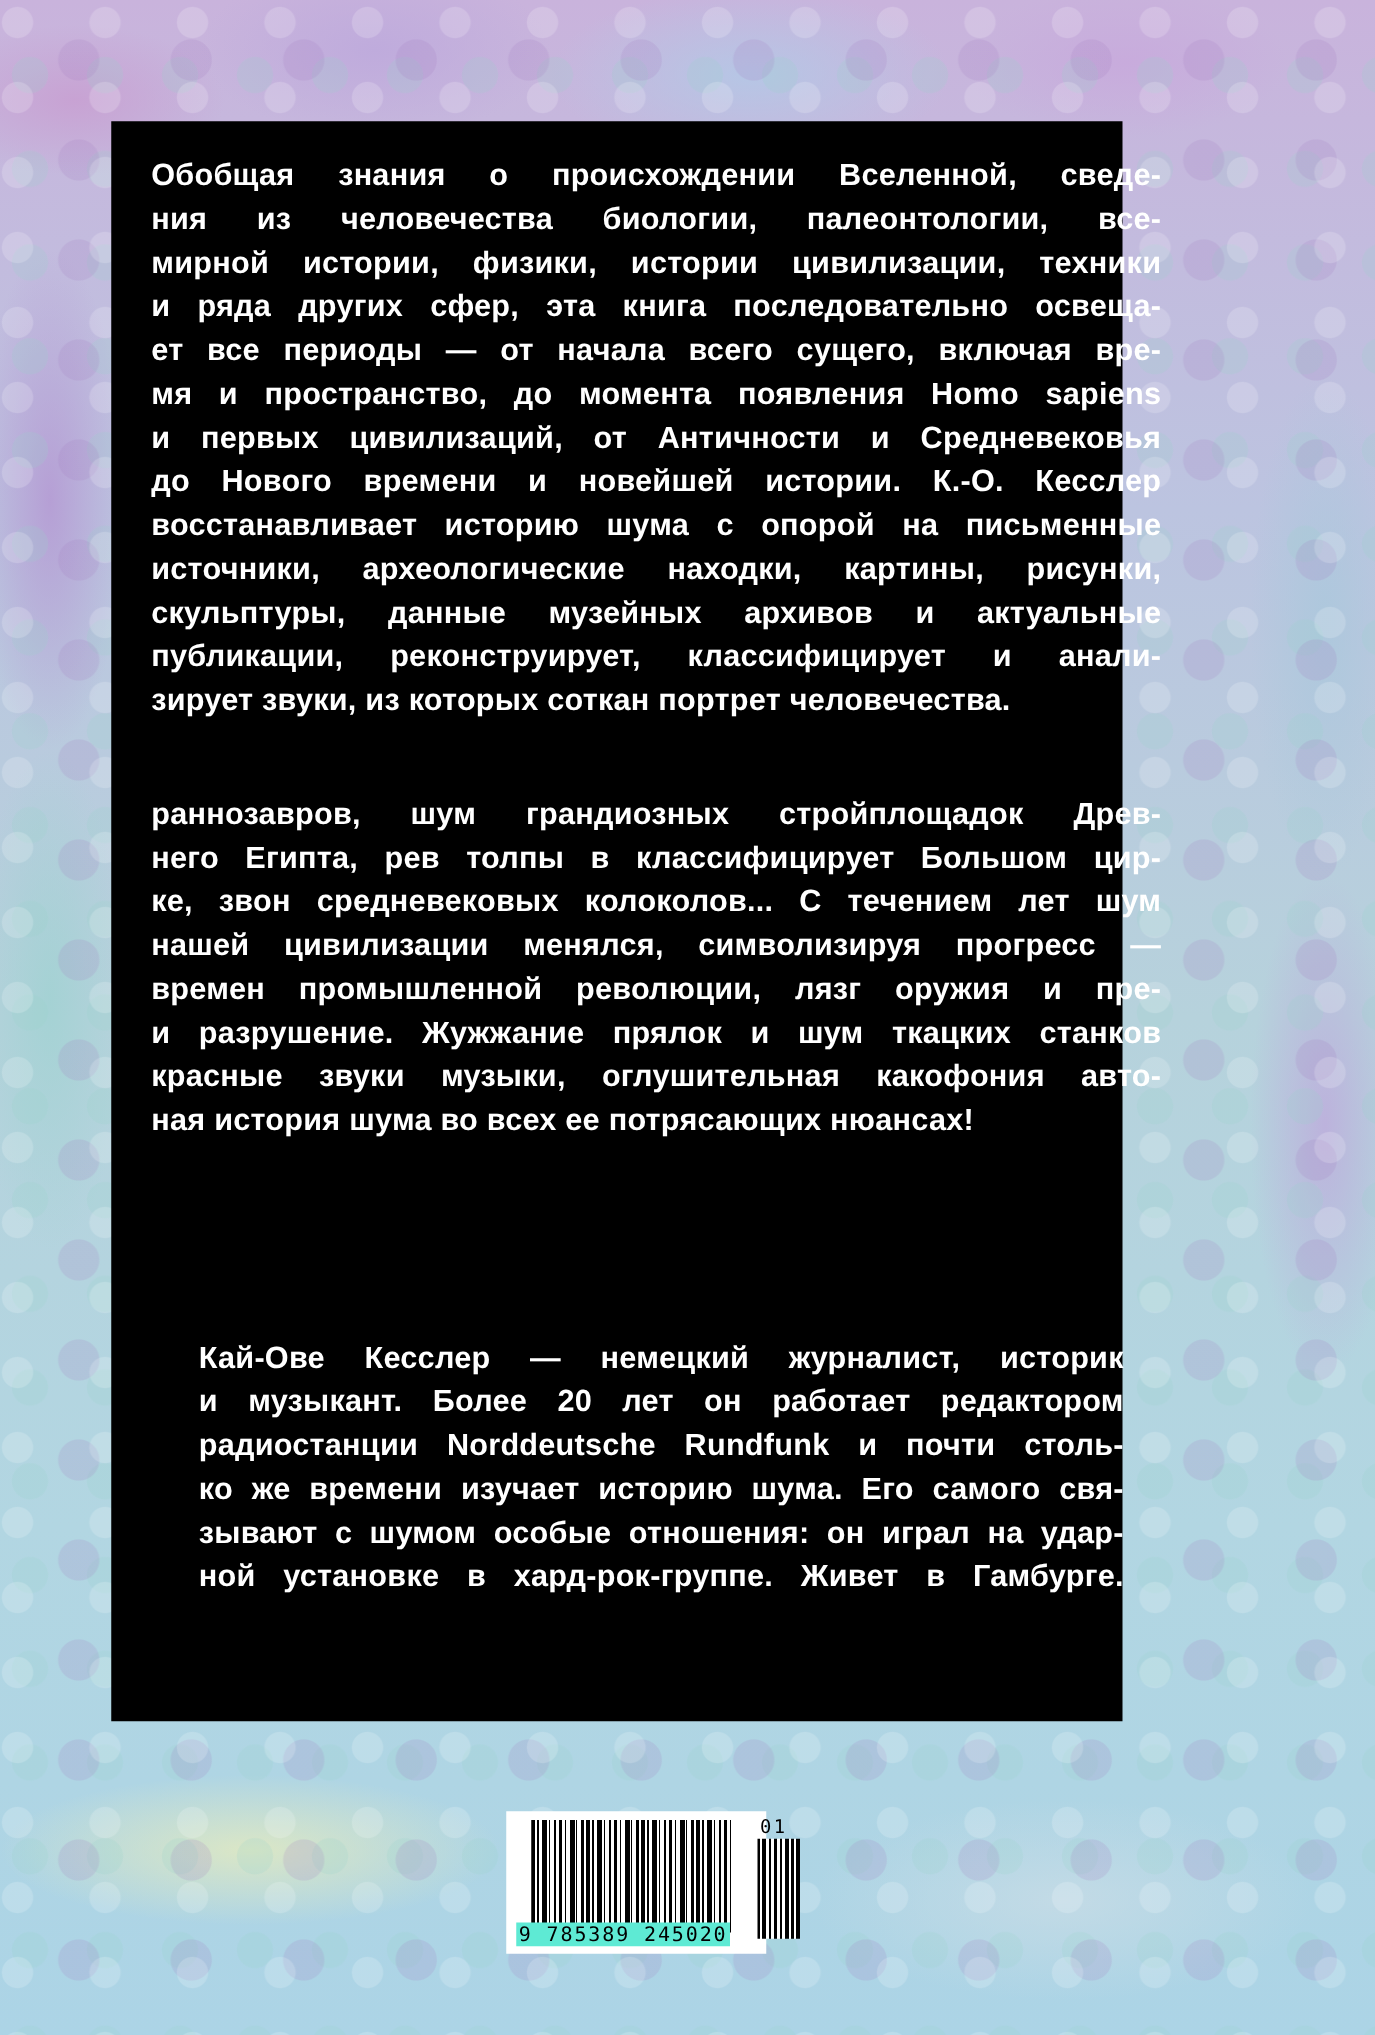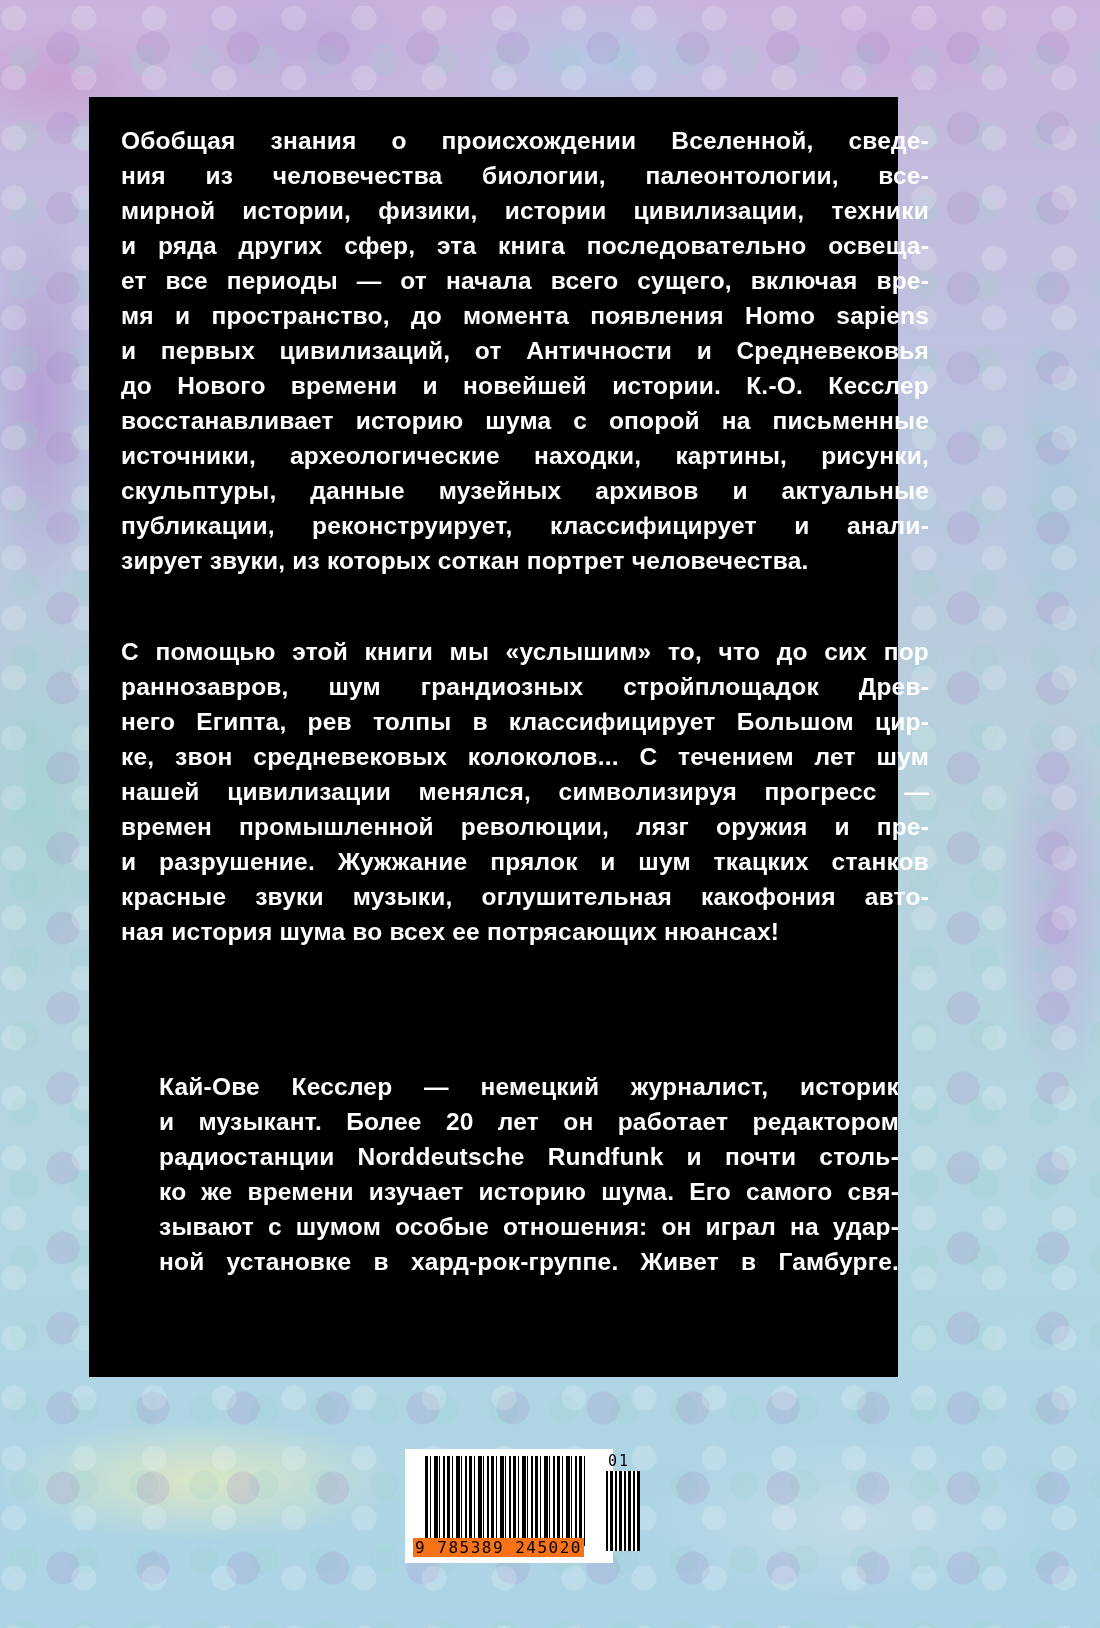--- a/index.html
+++ b/index.html
@@ -48,21 +48,21 @@
   }
   .bars { position: absolute; left: 20px; top: 7px; width: 160px; height: 90px;
     background: repeating-linear-gradient(90deg,
       #000 0 3px, #fff 3px 5px, #000 5px 6px, #fff 6px 9px, #000 9px 13px, #fff 13px 14px,
       #000 14px 15px, #fff 15px 18px, #000 18px 20px, #fff 20px 22px);
   }
   .addon-bars { position: absolute; left: 201px; top: 22px; width: 34px; height: 80px;
     background: repeating-linear-gradient(90deg, #000 0 2px, #fff 2px 4px, #000 4px 7px, #fff 7px 9px);
   }
   .bc-digits {
-    position: absolute; left: 8px; bottom: 6px; background: #f97316; padding: 0 2px;
+    position: absolute; left: 8px; bottom: 6px; background: #5eead4; padding: 0 2px;
     font-family: "DejaVu Sans Mono", monospace; font-size: 16px; letter-spacing: 1.5px; color: #000;
   }
   .bc-addon {
     position: absolute; left: 203px; top: 3px;
     font-family: "DejaVu Sans Mono", monospace; font-size: 15px; letter-spacing: 2px; color: #000;
   }
 </style>
 </head>
 <body>
 
@@ -79,21 +79,20 @@
     <span class="ln">и первых цивилизаций, от Античности и Средневековья</span>
     <span class="ln">до Нового времени и новейшей истории. К.-О. Кесслер</span>
     <span class="ln">восстанавливает историю шума с опорой на письменные</span>
     <span class="ln">источники, археологические находки, картины, рисунки,</span>
     <span class="ln">скульптуры, данные музейных архивов и актуальные</span>
     <span class="ln">публикации, реконструирует, классифицирует и анали-</span>
     <span class="ln last">зирует звуки, из которых соткан портрет человечества.</span>
   </div>
 
   <div class="para p2">
-    <span class="ln">С помощью этой книги мы «услышим» то, что до сих пор</span>
     <span class="ln">раннозавров, шум грандиозных стройплощадок Древ-</span>
     <span class="ln">него Египта, рев толпы в классифицирует Большом цир-</span>
     <span class="ln">ке, звон средневековых колоколов... С течением лет шум</span>
     <span class="ln">нашей цивилизации менялся, символизируя прогресс —</span>
     <span class="ln">времен промышленной революции, лязг оружия и пре-</span>
     <span class="ln">и разрушение. Жужжание прялок и шум ткацких станков</span>
     <span class="ln">красные звуки музыки, оглушительная какофония авто-</span>
     <span class="ln last">ная история шума во всех ее потрясающих нюансах!</span>
   </div>
 

